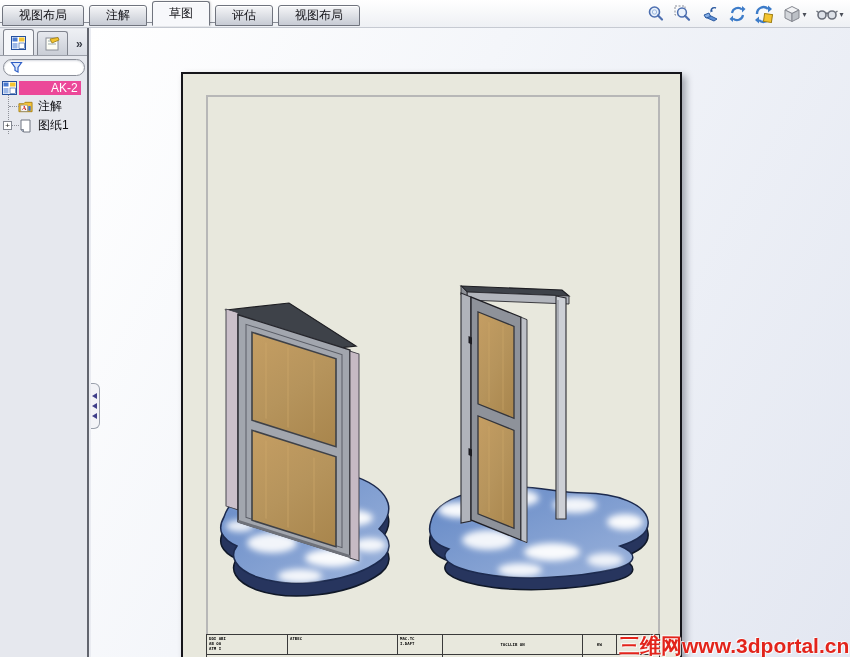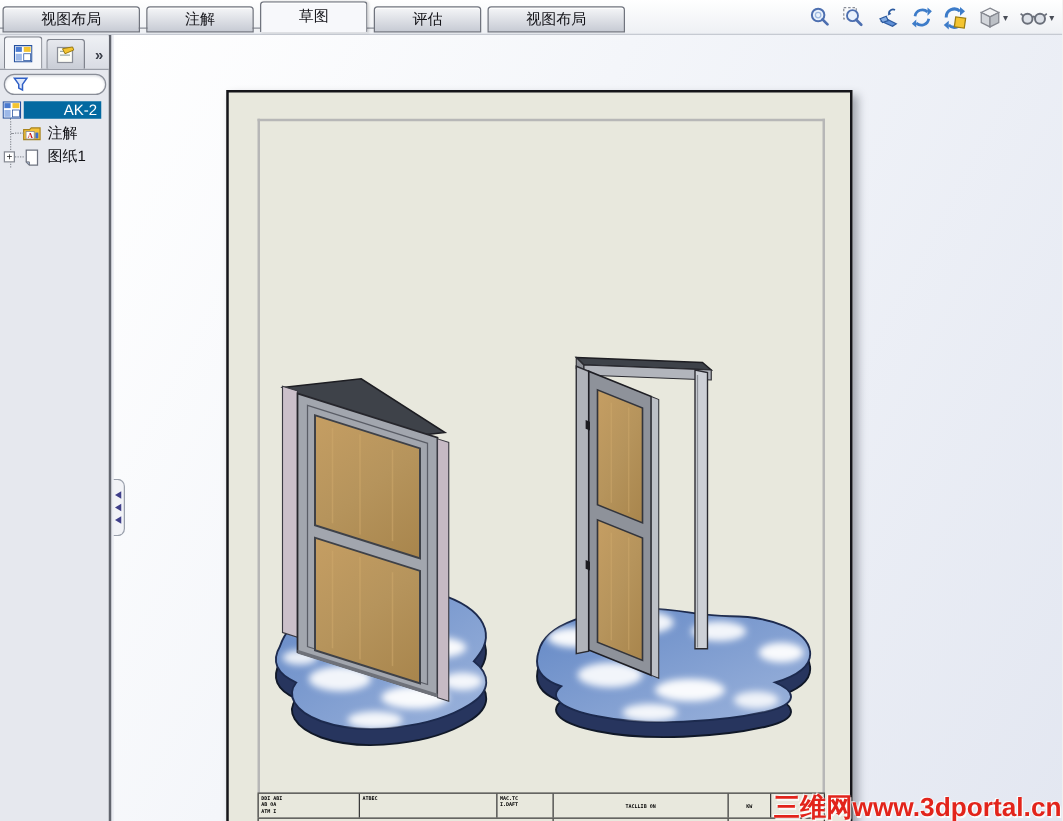--- a/index.html
+++ b/index.html
@@ -4,21 +4,21 @@
 <style>
   * { margin:0; padding:0; box-sizing:border-box; }
   html,body { width:850px; height:657px; overflow:hidden;
     font-family:"Liberation Sans","DejaVu Sans",sans-serif; }
   #app { position:relative; width:850px; height:657px; background:#e9ebf1; overflow:hidden; }
 
   
   .topbar { position:absolute; left:0; top:0; width:850px; height:28px;
     background:linear-gradient(#ffffff,#eef0f4); border-bottom:1px solid #c6cad2; z-index:5; }
   .tabs { position:absolute; left:2px; top:1px; display:flex; align-items:flex-end; gap:5px; height:25px; }
-  .rtab { height:21px; padding:0 30px; display:flex; align-items:center; justify-content:center;
+  .rtab { height:21px; padding:0 16px; display:flex; align-items:center; justify-content:center;
     font-size:12px; color:#15151a; background:linear-gradient(#f5f6f8,#c7cbd4);
     border:1px solid #70747e; border-radius:3px 3px 0 0; box-shadow:inset 0 1px 0 #ffffff; cursor:default;
     white-space:nowrap; }
   .rtab.active { height:25px; background:#f7f8fb; border-bottom:1px solid #f7f8fb;
     box-shadow:inset 0 1px 0 #ffffff, 1px 0 2px rgba(0,0,0,.15); }
   .tabline { position:absolute; left:0; top:22px; width:330px; height:1px; background:#8a8e98; }
 
   .quicktools { position:absolute; right:6px; top:2px; height:24px; display:flex; align-items:center; gap:7px; }
   .qt { width:20px; height:20px; display:flex; align-items:center; justify-content:center; cursor:pointer; }
   .qt.wide { width:28px; }
@@ -35,21 +35,21 @@
   .ptab.active { background:#f6f7fa; height:26px; }
   .poverflow { margin-left:8px; margin-bottom:4px; font-size:12px; font-weight:bold; color:#3a3e48; cursor:pointer; }
 
   .filterbox { position:absolute; left:3px; top:31px; width:82px; height:17px; background:#ffffff;
     border:1px solid #8a8e98; border-radius:9px; display:flex; align-items:center; box-shadow:inset 0 1px 2px #d7dae0; }
   .filterbox input { border:none; outline:none; width:58px; height:12px; font-size:10px; background:transparent; }
 
   .tree { position:absolute; left:0; top:50px; width:100%; }
   .trow { position:relative; height:19px; display:flex; align-items:center; font-size:12px; color:#101014; cursor:default; }
   .trow .lbl { padding:0 3px; white-space:nowrap; }
-  .trow .lbl.sel { background:#0369a1; color:#ffffff;padding-left:32px; }
+  .trow .lbl.sel { background:#ec4899; color:#ffffff;padding-left:32px; }
   .ticon { width:15px; height:14px; flex:0 0 15px; margin-right:2px; }
   .indent1 { margin-left:18px; }
   .connector-v { position:absolute; left:8px; top:66px; height:40px; width:1px;
     border-left:1px dotted #8f929a; }
   .connector-h { position:absolute; width:10px; height:1px; border-top:1px dotted #8f929a; left:9px; }
   .expander { position:absolute; left:3px; width:9px; height:9px; background:#fff; border:1px solid #848892;
     font-size:8px; line-height:7px; text-align:center; color:#222; cursor:pointer; }
 
   
   .viewport { position:absolute; left:91px; top:28px; right:0; bottom:0; overflow:hidden;

